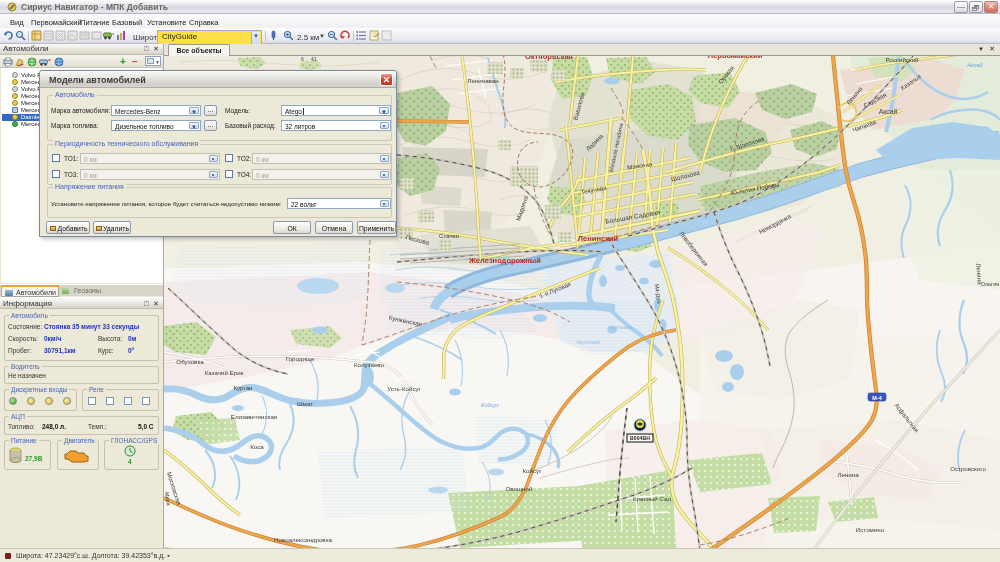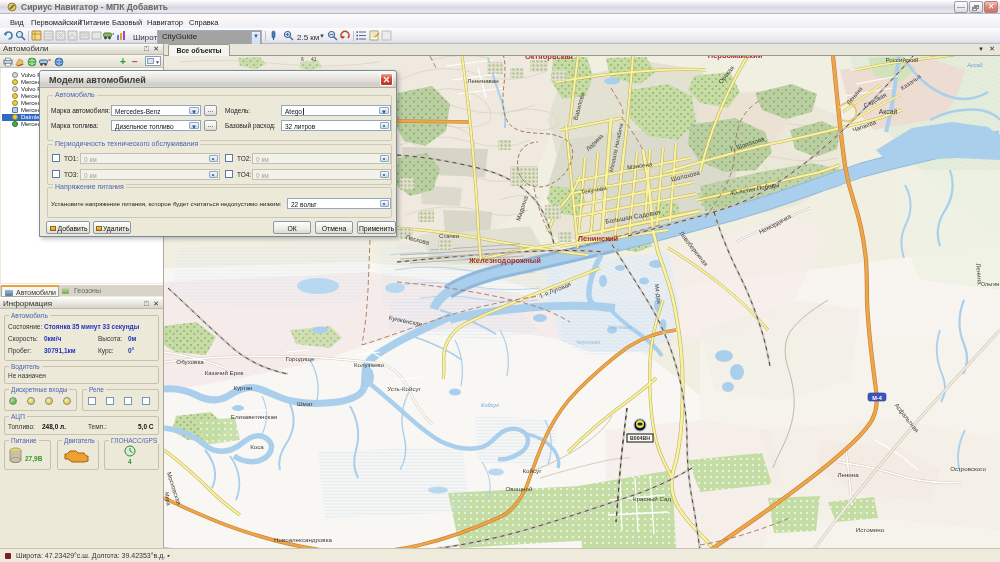--- a/index.html
+++ b/index.html
@@ -12,21 +12,21 @@
   .titletext { position:absolute; left:21px; top:2px; font-size:8.5px; font-weight:bold; color:#6a6a62; }
   .winbtn { position:absolute; top:1px; width:14px; height:12px; border:1px solid #9a9aaa; border-radius:2px;
     background:linear-gradient(#fdfdfd,#dcdce4); font-size:8px; text-align:center; line-height:10px; color:#555; }
   .menubar { position:absolute; left:0; top:14px; width:1000px; height:14px; background:linear-gradient(#fbfbfd,#f0f0f4); }
   .menubar span { position:absolute; top:4px; font-size:7.5px; color:#222; }
   .toolbar { position:absolute; left:0; top:28px; width:1000px; height:16px;
     background:linear-gradient(#fdfdfe,#e8e8ee 80%,#d8d8e2); border-bottom:1px solid #b9b9c5; }
   .tbi { position:absolute; top:30px; width:11px; height:11px; border-radius:2px; }
   .tbsep { position:absolute; top:31px; width:1px; height:10px; background:#c2c2cc; }
   .tbtext { position:absolute; font-size:8px; color:#333; top:33px; }
-  .tbcombo { position:absolute; top:30px; height:22px; background:#a3a3a3; border:1px solid #9db0c8; font-size:8px; color:#222; }
+  .tbcombo { position:absolute; top:30px; height:22px; background:#fde047; border:1px solid #9db0c8; font-size:8px; color:#222; }
   .combobtn { position:absolute; right:1px; top:1px; width:9px; bottom:1px;
      background:linear-gradient(#e8f0fc,#c0d4f0); border-left:1px solid #9db0c8; font-size:6px; color:#3a5a9a; text-align:center; line-height:9px;}
 
   
   .leftpanel { position:absolute; left:0; top:44px; width:164px; height:504px; background:#ece9d8; border-right:1px solid #aca899; }
   .lp-head { position:absolute; left:0; top:0; width:100%; height:11px;
      background:linear-gradient(#fafaf8,#d8d5c8); border-bottom:1px solid #c0bcac; font-size:8px; color:#333; padding-left:3px; }
   .lp-tools { position:absolute; left:0; top:11px; width:100%; height:13px; background:linear-gradient(#f6f5ee,#e2dfd0); border-bottom:1px solid #c8c4b4; }
   .lp-list { position:absolute; left:1px; top:24px; width:162px; height:215px; background:#fff; }
   .lrow { position:absolute; left:1px; height:7px; font-size:6px; color:#222; white-space:nowrap; }
@@ -92,21 +92,21 @@
       <span style="position:absolute;left:2px;top:5px;width:5px;height:4px;border:1px solid #888;border-top:2px solid #888;background:#f4f4f6;"></span>
     </div>
   <div class="winbtn" style="left:984px; background:linear-gradient(#f2c4bc,#dd8478 50%,#d27264); border-color:#b08078; color:#fff;">✕</div>
 </div>
 
 <div class="menubar">
   <span style="left:10px;">Вид</span>
     <span style="left:31px;">Первомайский</span>
     <span style="left:80px;">Питание</span>
     <span style="left:112px;">Базовый</span>
-    <span style="left:147px;">Навигатор</span>
+    <span style="left:147px;">Установите</span>
     <span style="left:189px;">Справка</span>
 </div>
 
 <div class="toolbar"></div>
 <svg class="tbi" style="left:3px;" viewBox="0 0 11 11">
     <path d="M2 5 A3.5 3.5 0 1 1 5.5 9" fill="none" stroke="#3a7ac0" stroke-width="1.6"></path>
     <path d="M1 3 L2.5 6 L4.5 3.5 Z" fill="#3a7ac0"></path>
   </svg>
 <svg class="tbi" style="left:15px;" viewBox="0 0 11 11">
     <circle cx="4.5" cy="4.5" r="3" fill="#d8ecf8" stroke="#4a6a9a" stroke-width="1.2"></circle>

